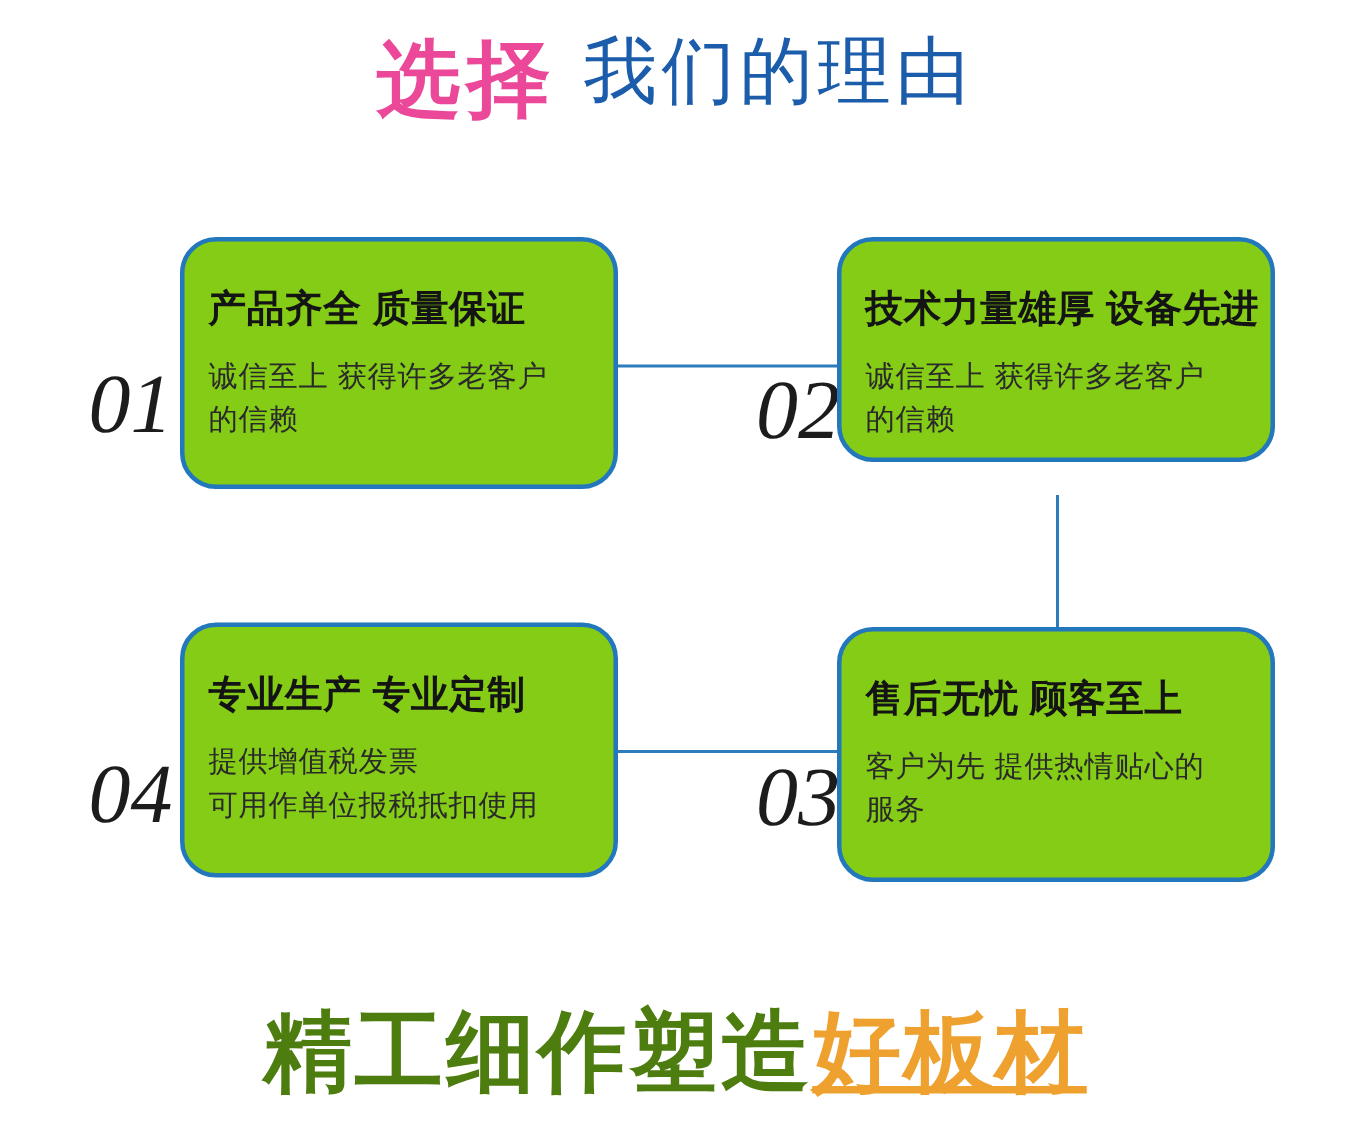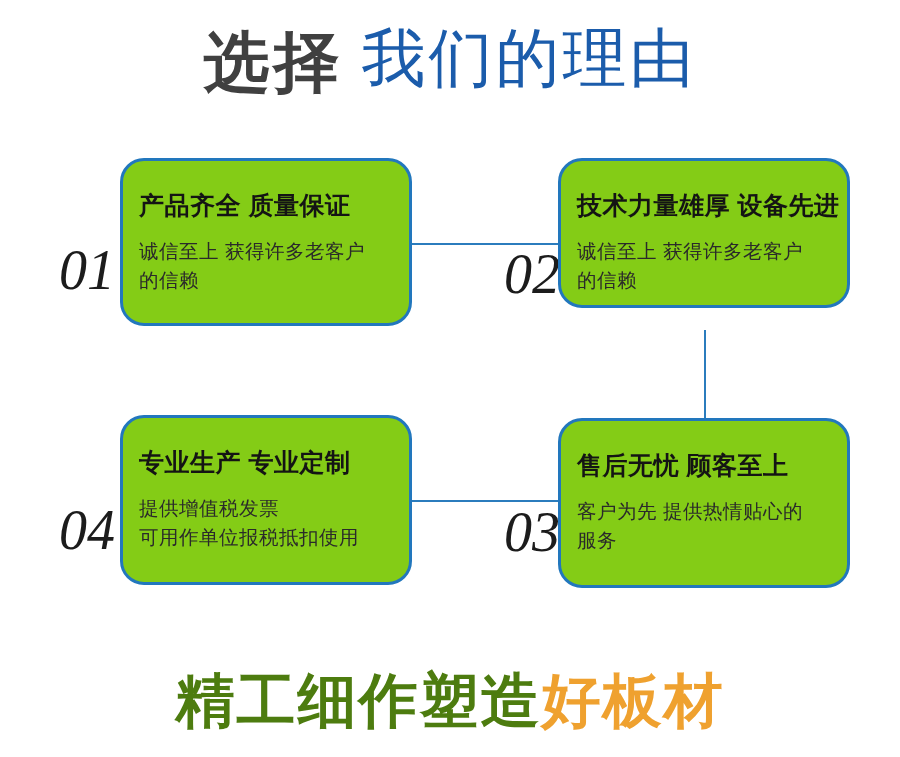--- a/index.html
+++ b/index.html
@@ -15,33 +15,34 @@
   
   .title-row {
     position: absolute;
     top: 26px; left: 0; right: 0;
     display: flex;
     justify-content: center;
     align-items: flex-end;
     gap: 18px;
   }
   .title-primary {
-    font-size: 66px;
+    font-size: 56px;
     font-weight: 900;
-    color: #404040;
+    color: #ec4899;
     line-height: 0.98;
     letter-spacing: 4px;
   }
   .title-secondary {
-    font-size: 64px;
+    font-size: 49px;
     font-weight: 500;
     color: #1b5cab;
     line-height: 1;
     letter-spacing: 3px;
     padding-bottom: 5px;
+    font-family: Liberation Mono, monospace;
   }
 
   
   .card {
     position: absolute;
     width: 292px;
     box-sizing: border-box;
     background: #84cc16;
     border: 3px solid #2277bd;
     border-radius: 24px;
@@ -96,21 +97,21 @@
     position: absolute;
     top: 668px; left: 0; right: 0;
     text-align: center;
     font-size: 59px;
     font-weight: 800;
     line-height: 1.15;
     letter-spacing: 2px;
     white-space: nowrap;
   }
   .footer-dark   { color: #4d7c0f; }
-  .footer-accent { color: #efa12f; font-weight: 900; }
+  .footer-accent { color: #efa12f; font-weight: 900; text-decoration: underline; }
 </style>
 </head>
 <body>
 
 <div class="canvas">
 
   <div class="title-row">
     <span class="title-primary">选择</span>
     <span class="title-secondary">我们的理由</span>
   </div>

